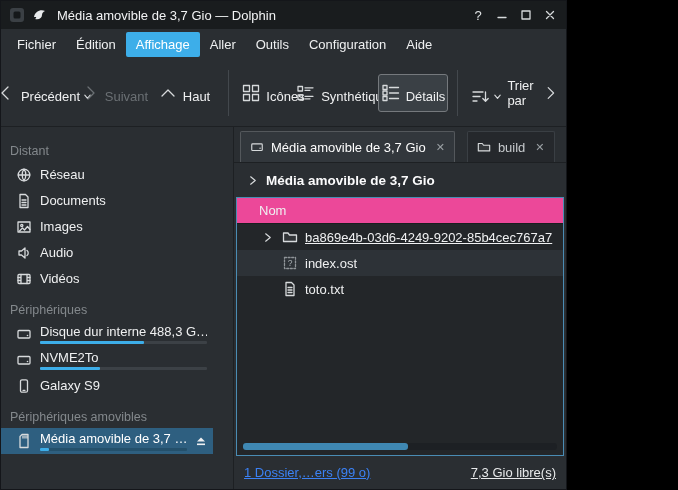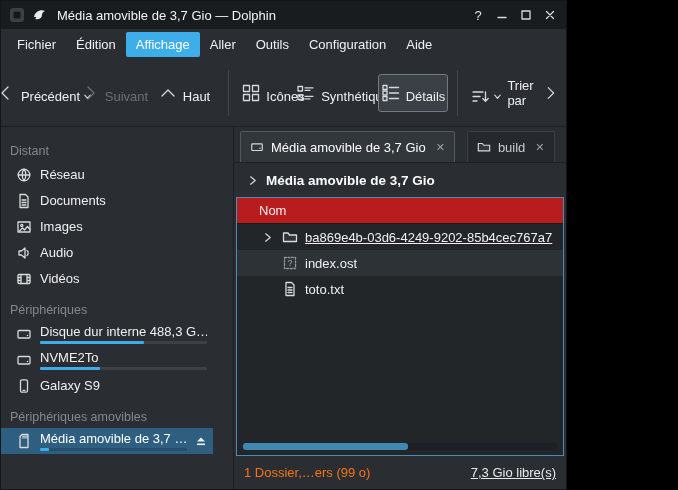--- a/index.html
+++ b/index.html
@@ -51,32 +51,32 @@
   .tab{display:flex;align-items:center;gap:7px;padding:0 9px;border:1px solid #3a3f44;border-bottom:none;background:#25282c;color:#c6cacd;border-radius:2px 2px 0 0;}
   .tab.active{background:#32373c;border-color:#54585c;color:#fdfdfd;}
   .tab + .tab{margin-left:12px;}
   .tab-close{font-size:11px;color:#9aa0a4;margin-left:3px;}
 
   .breadcrumb{height:34px;flex:0 0 34px;display:flex;align-items:center;gap:8px;padding-left:13px;}
   .crumb{font-weight:bold;font-size:13.5px;color:#fbfbfc;}
 
   
   .fileview{flex:1;margin:0 2px;border:1px solid #4a8cb4;background:#232629;display:flex;flex-direction:column;position:relative;min-height:0;}
-  .view-header{height:25px;flex:0 0 25px;background:#b91c1c;border-bottom:1px solid #1a1d1f;display:flex;align-items:center;padding-left:22px;}
+  .view-header{height:25px;flex:0 0 25px;background:#ec4899;border-bottom:1px solid #1a1d1f;display:flex;align-items:center;padding-left:22px;}
   .file-row{height:26px;display:flex;align-items:center;padding-left:22px;gap:7px;}
   .file-row.hovered{background:#2d3237;}
   .expander{width:16px;height:16px;display:flex;align-items:center;justify-content:center;}
   .file-name{color:#eff0f1;white-space:nowrap;}
   .file-name.underlined{text-decoration:underline;}
   .hscroll{position:absolute;left:6px;right:6px;bottom:5px;height:7px;border-radius:3px;background:#1d2024;}
   .hthumb{width:165px;height:7px;border-radius:3px;background:#3f88b3;}
 
   
   .statusbar{height:33px;flex:0 0 33px;display:flex;align-items:center;padding:0 10px;gap:10px;}
-  .status-summary{color:#f97316;white-space:nowrap;}
+  .status-summary{color:#3b82f6;white-space:nowrap;text-decoration:underline;}
   .status-zoom{display:flex;align-items:center;gap:8px;margin-left:auto;}
   .slider{width:118px;height:16px;position:relative;}
   .slider-track{position:absolute;top:7px;left:0;right:0;height:3px;background:#44494e;border-radius:1px;}
   .slider-handle{position:absolute;top:2px;left:12px;width:12px;height:12px;border-radius:50%;background:#2e3236;border:1px solid #888d91;box-sizing:border-box;}
   .status-free{margin-left:auto;color:#e7e9ea;white-space:nowrap;text-decoration:underline;}
 </style>
 </head>
 <body>
 
 <div class="window">

